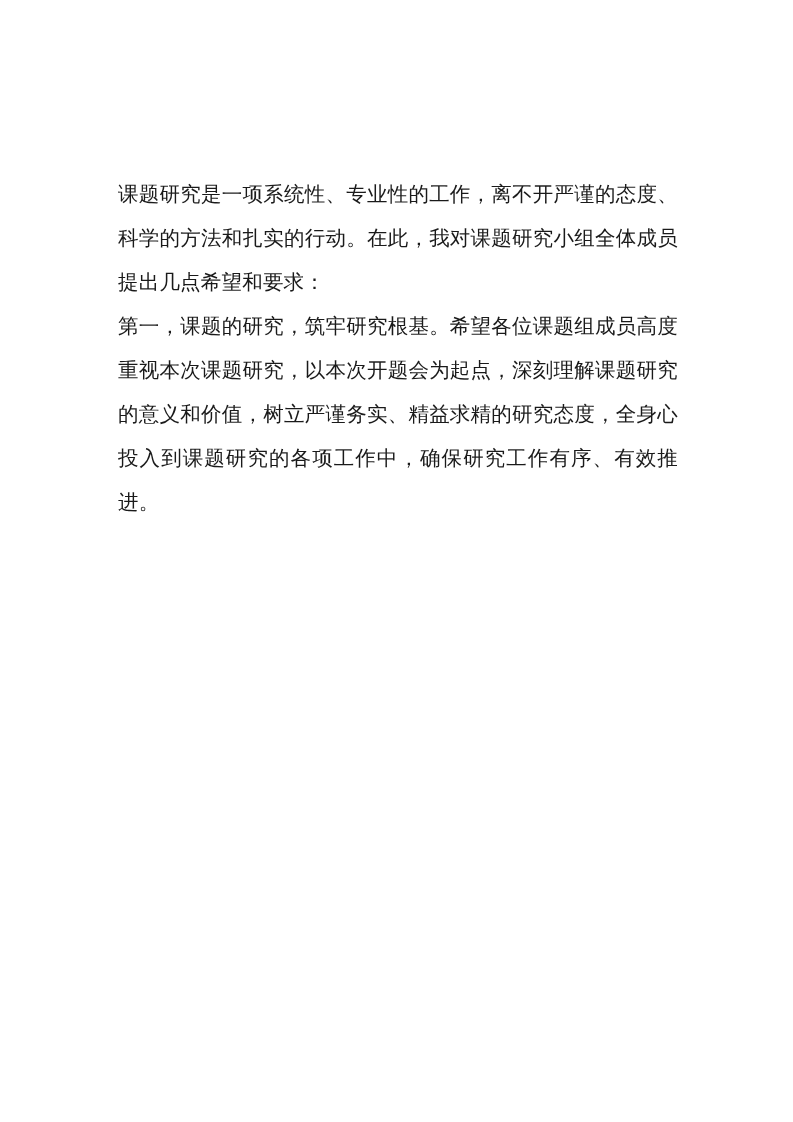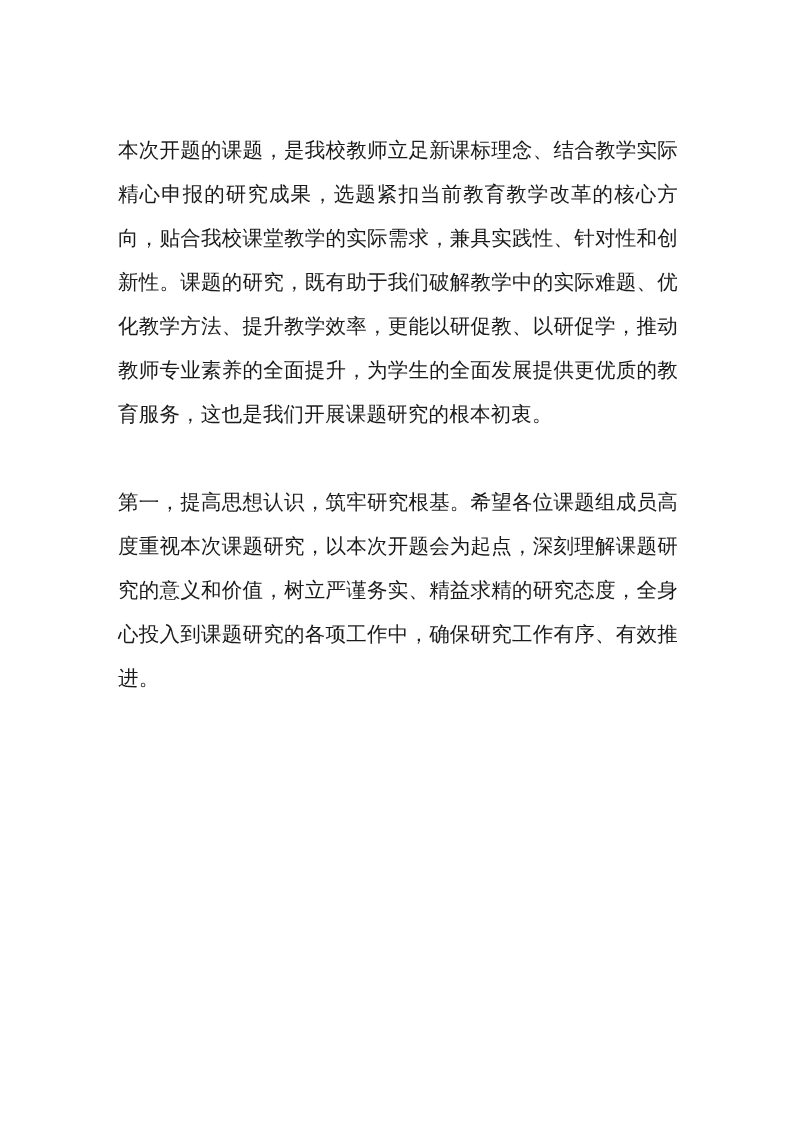--- a/index.html
+++ b/index.html
@@ -42,26 +42,26 @@
   .gap-sm {
     height: 0px;
   }
 </style>
 </head>
 <body>
 
 <div class="page">
   <div class="doc-body">
 
-    <p class="para indent-none">本次开题的课题，是我校教师立足新课标理念、结合教学实际精心申报的研究成果，选题紧扣当前教育教学改革的核心方向，贴合我校课堂教学的实际需求，兼具实践性、针对性和创新性。课题的研究，既有助于我们破解教学中的实际难题、优化教学方法、提升教学效率，更能以研促教、以研促学，推动教师专业素养的全面提升，为学生的全面发展提供更优质的教育服务，这也是我们开展课题研究的根本初衷。</p>
 
     <div class="gap-lg"></div>
 
+    <p class="para indent-none">课题研究是一项系统性、专业性的工作，离不开严谨的态度、科学的方法和扎实的行动。在此，我对课题研究小组全体成员提出几点希望和要求：</p>
 
     <div class="gap-sm"></div>
 
-    <p class="para indent-none">第一，提高思想认识，筑牢研究根基。希望各位课题组成员高度重视本次课题研究，以本次开题会为起点，深刻理解课题研究的意义和价值，树立严谨务实、精益求精的研究态度，全身心投入到课题研究的各项工作中，确保研究工作有序、有效推进。</p>
+    <p class="para indent-none">第一，课题的研究，筑牢研究根基。希望各位课题组成员高度重视本次课题研究，以本次开题会为起点，深刻理解课题研究的意义和价值，树立严谨务实、精益求精的研究态度，全身心投入到课题研究的各项工作中，确保研究工作有序、有效推进。</p>
 
     <div class="gap-lg"></div>
 
 
   </div>
 </div>
 
 </body></html>

